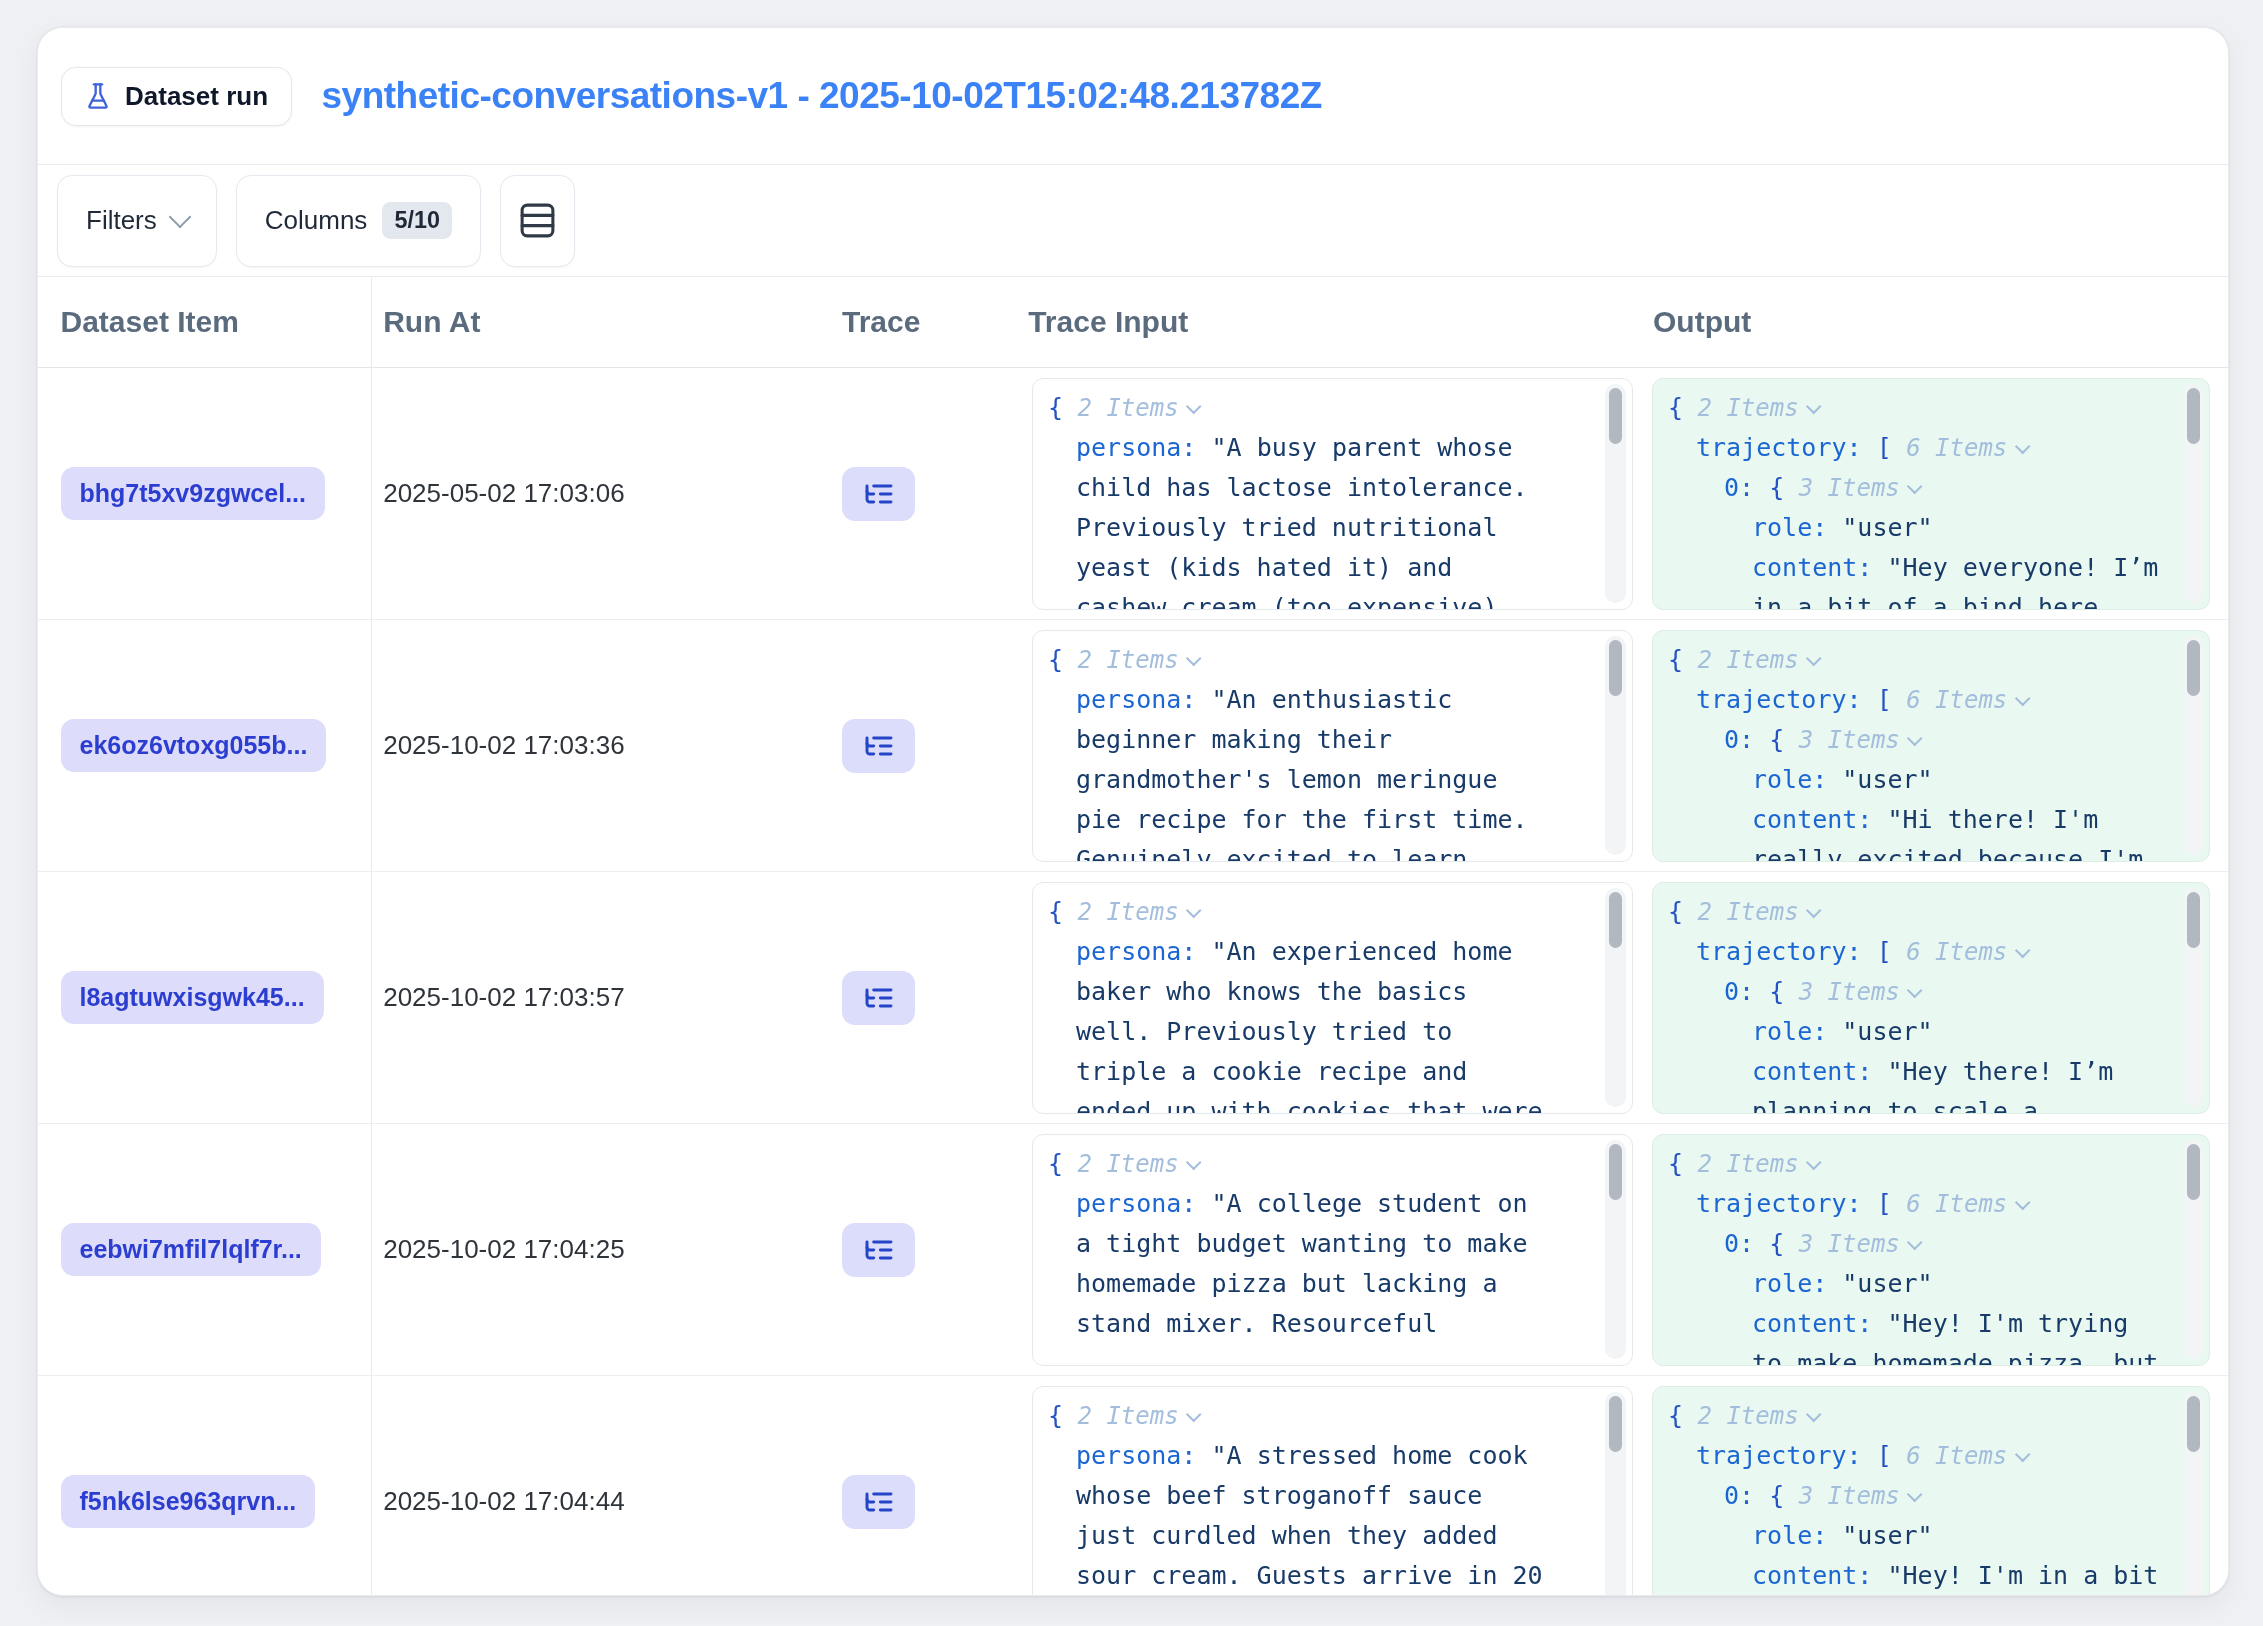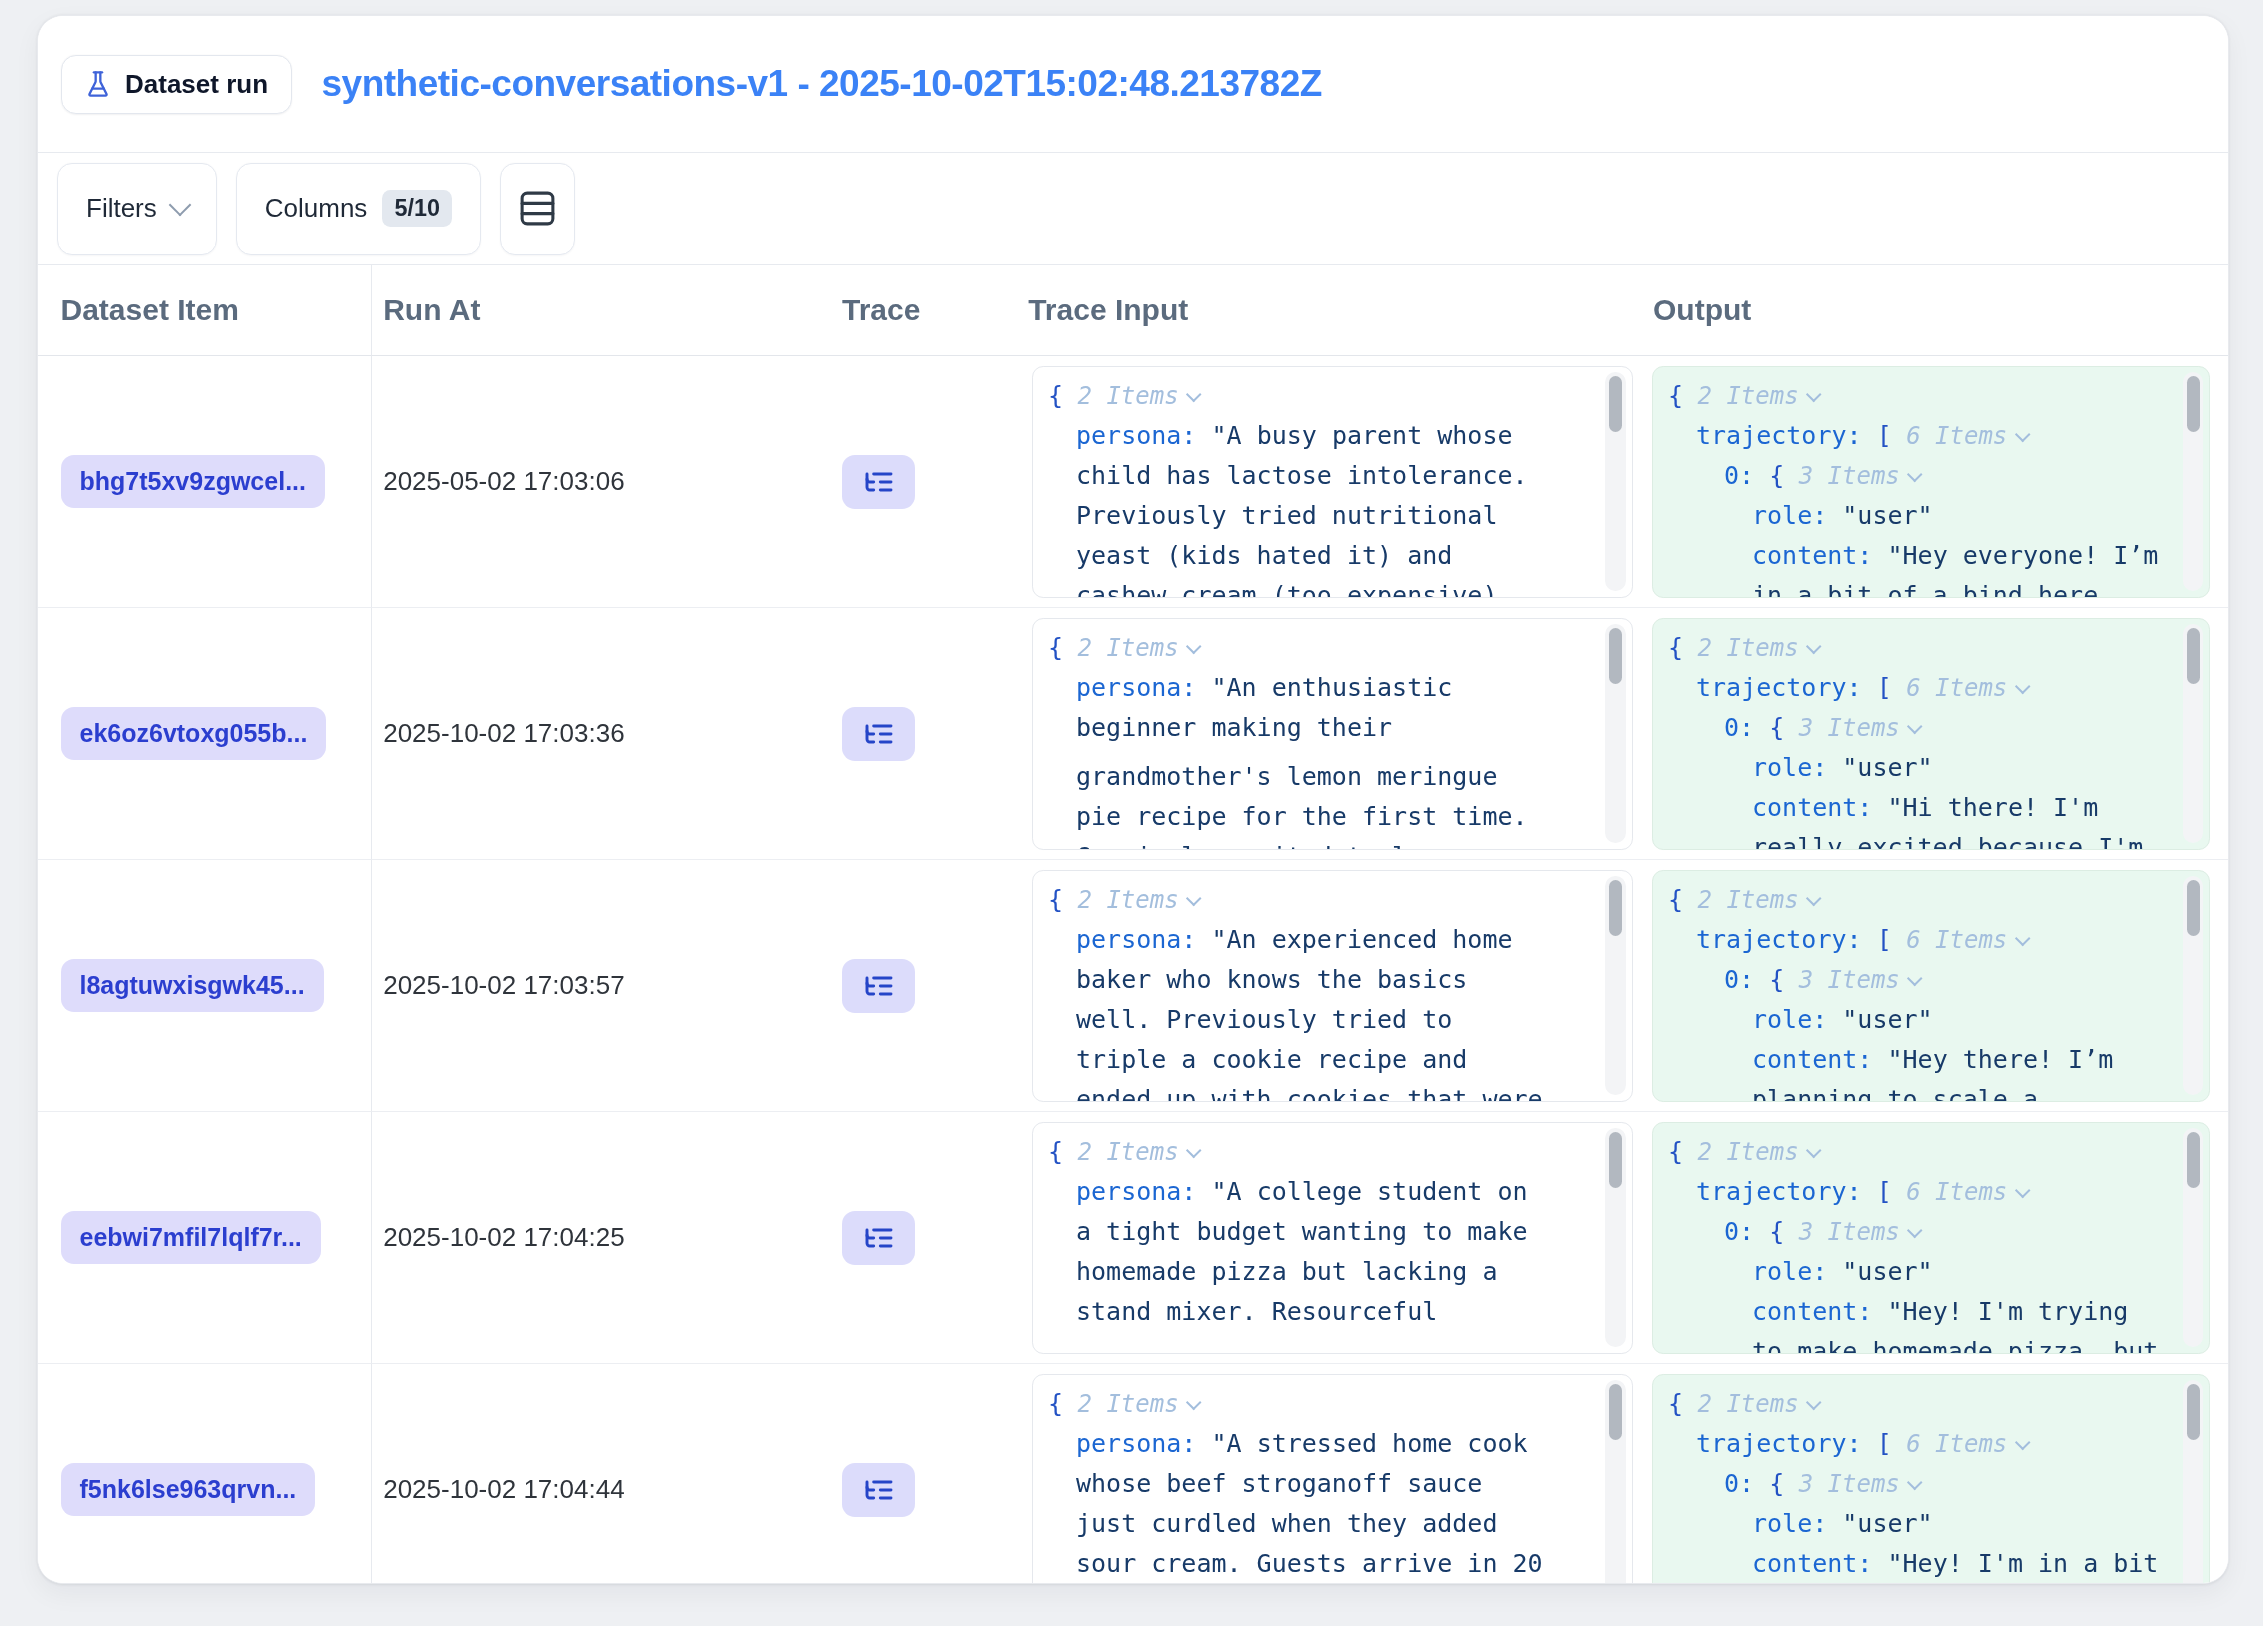--- a/index.html
+++ b/index.html
@@ -3,21 +3,21 @@
 <meta charset="utf-8">
 <style>
   html,body{margin:0;padding:0;}
   body{
     width:2264px;height:1626px;overflow:hidden;
     background:#eef0f3;
     font-family:"Liberation Sans", sans-serif;
     -webkit-font-smoothing:antialiased;
   }
   .card{
-    position:absolute;left:37px;top:15px;width:2190px;height:1567px;
+    position:absolute;left:37px;top:27px;width:2190px;height:1567px;
     background:#ffffff;border:0.9px solid #e8eaee;border-radius:26px;
     box-shadow:0 0.9px 2.8px rgba(16,24,40,.08),0 9.4px 26px rgba(16,24,40,.05);
     overflow:hidden;
   }
   
   .card-header{
     height:136px;display:flex;align-items:center;gap:24px;
     padding:0 22.5px;border-bottom:0.9px solid #e7eaef;background:#fff;
   }
   .run-badge{
@@ -227,21 +227,21 @@
                   <path d="M3 10v6c0 1.1.9 2 2 2h3"></path>
                 </svg>
               </span>
             </button>
           </div>
           <div class="c4">
             <div class="panel input">
               <div class="jline" style="padding-left: 0px;"><span class="jt-brace">{</span><span class="jt-meta"> 2 Items</span><span class="jchev"></span></div>
               <div class="jline" style="padding-left: 28px;"><span class="jt-key">persona:</span><span class="jt-str"> "An enthusiastic</span></div>
               <div class="jline" style="padding-left: 28px;"><span class="jt-str">beginner making their</span></div>
-              <div class="jline" style="padding-left: 28px; margin-top: 9px;"><span class="jt-str">grandmother's lemon meringue</span></div>
+              <div class="jline" style="padding-left: 28px;"><span class="jt-str">grandmother's lemon meringue</span></div>
               <div class="jline" style="padding-left: 28px;"><span class="jt-str">pie recipe for the first time.</span></div>
               <div class="jline" style="padding-left: 28px;"><span class="jt-str">Genuinely excited to learn</span></div>
               <div class="sb-track">
                 <div class="sb-thumb"></div>
               </div>
             </div>
           </div>
           <div class="c5">
             <div class="panel output">
               <div class="jline" style="padding-left: 0px;"><span class="jt-brace">{</span><span class="jt-meta"> 2 Items</span><span class="jchev"></span></div>

